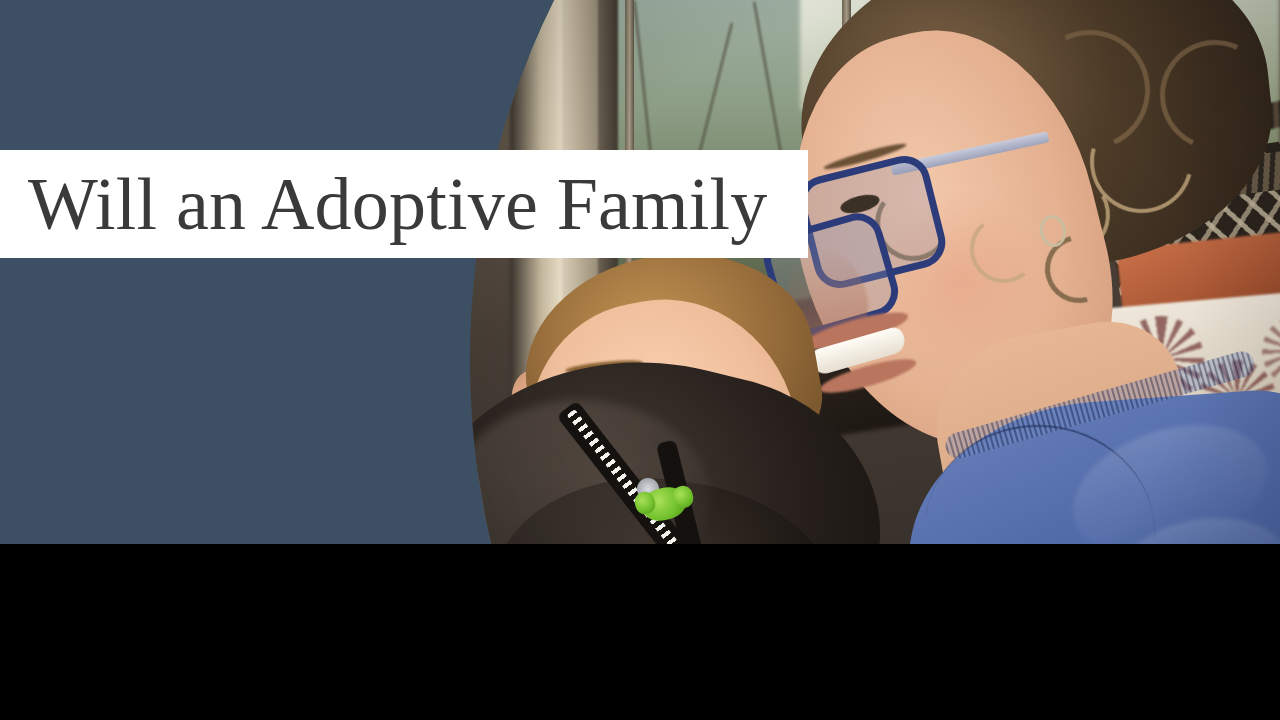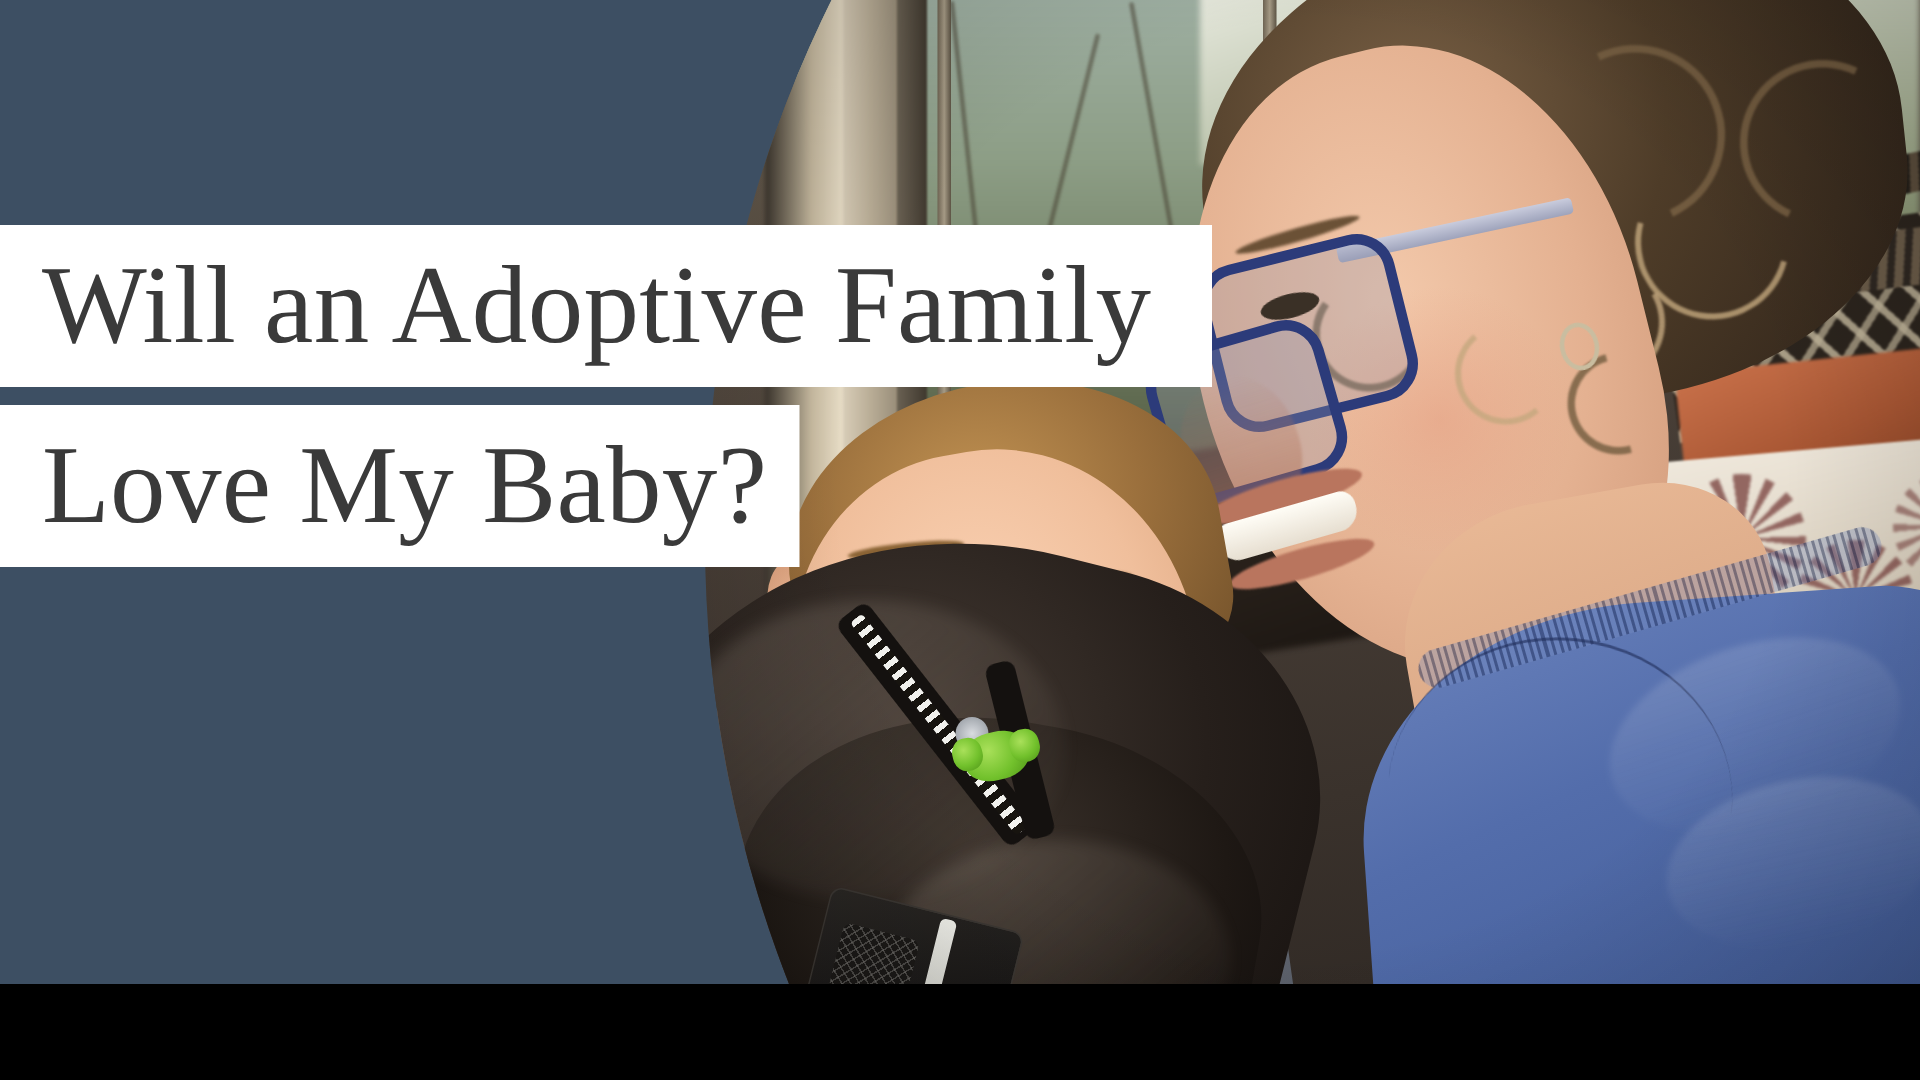--- a/index.html
+++ b/index.html
@@ -3,21 +3,21 @@
 <meta charset="utf-8">
 <style>
   html, body {
     margin: 0;
     padding: 0;
     background: #000;
   }
   #stage {
     position: relative;
     width: 1280px;
-    height: 656px;
+    height: 544px;
     overflow: hidden;
     background: #3d4f63;
     font-family: "Liberation Serif", "DejaVu Serif", serif;
   }
 
   
   #photo-circle {
     position: absolute;
     left: 470px;
     top: -450px;
@@ -547,18 +547,15 @@
       <div class="ph dog-tag" style="left:165px;top:492px;width:20px;height:22px;transform:rotate(-14deg);"></div>
       <div class="ph dog-tag" style="left:203px;top:486px;width:20px;height:22px;transform:rotate(-14deg);"></div>
 
       <div class="ph photo-vignette"></div>
     </div>
   </div>
 
   <div id="title-line-1" class="title-box">
     <span>Will an Adoptive Family</span>
   </div>
-  <div id="title-line-2" class="title-box">
-    <span>Love My Baby?</span>
-  </div>
 
 
 </div>
 
 </body></html>

